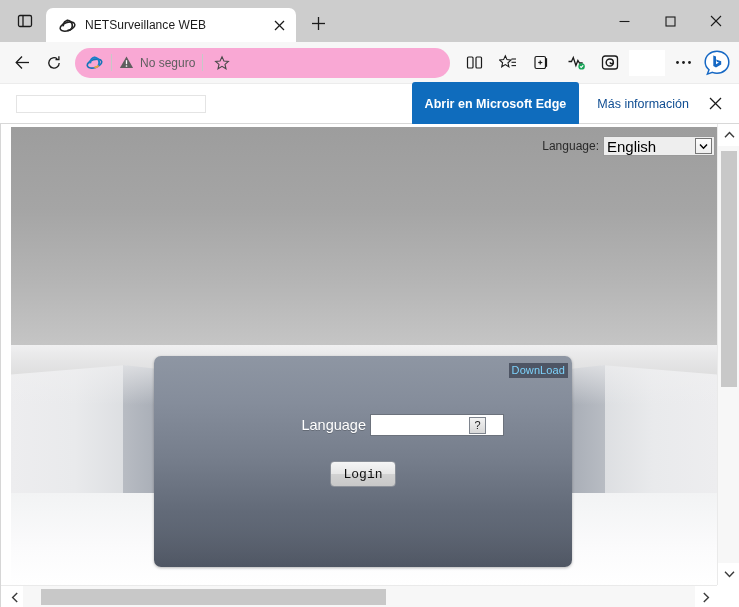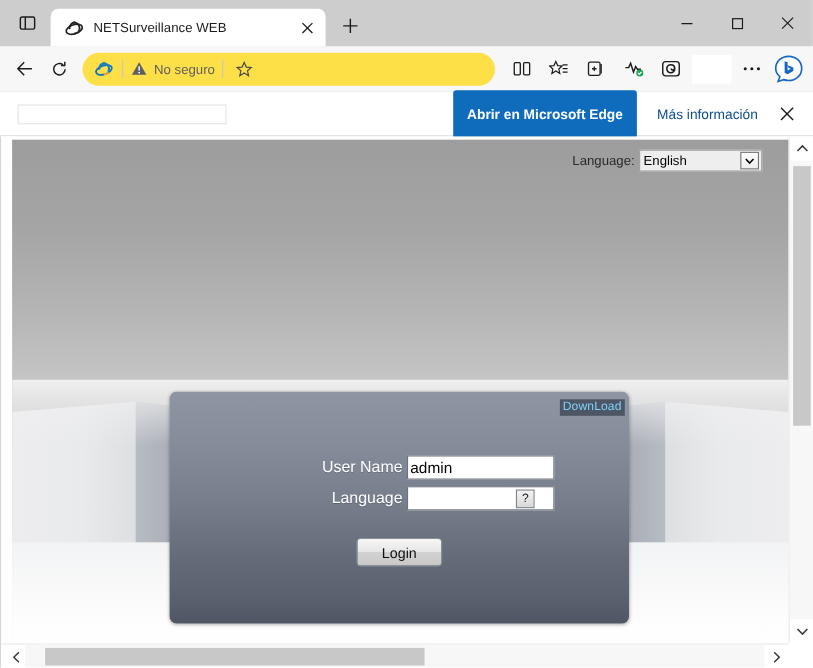--- a/index.html
+++ b/index.html
@@ -106,21 +106,21 @@
     display: flex; align-items: center; justify-content: center;
     border-radius: 5px;
     flex: 0 0 auto;
     cursor: pointer;
   }
   .tb-btn.wide { width: 34px; }
 
   .omnibox {
     flex: 1 1 auto;
     height: 30px;
-    background: #fde047;
+    background: #f9a8d4;
     border-radius: 15px;
     display: flex;
     align-items: center;
     margin: 0 7px 0 5px;
     padding: 0 6px 0 9px;
     min-width: 0;
     cursor: text;
   }
   .omni-ie {
     width: 20px; height: 20px;
@@ -300,33 +300,33 @@
   }
   .roomfade {
     position: absolute;
     left: 0; right: 0; top: 0; height: 60px;
     background: linear-gradient(to bottom, rgba(240,240,241,1) 0%, rgba(240,240,241,0) 100%);
   }
 
   
   .langrow {
     position: absolute;
-    top: 9px; right: 24px;
+    top: 9px; right: 2px;
     display: flex;
     align-items: center;
     z-index: 5;
   }
   .lang-label {
     font-size: 12px;
     color: #2a2a2a;
     margin-right: 4px;
   }
   .lang-select {
     font-family: "Liberation Sans", sans-serif;
-    font-size: 12px;
+    font-size: 15px;
     height: 20px;
     width: 112px;
     background: #eeeeee;
     border: 1px solid #9a9a9a;
     display: flex;
     align-items: center;
     padding-left: 3px;
     cursor: pointer;
     position: relative;
     color: #000;
@@ -409,25 +409,25 @@
     cursor: pointer;
     font-family: "Liberation Sans", sans-serif;
     padding: 0;
   }
   .login-btn-row {
     display: flex;
     justify-content: center;
     margin-top: 25px;
   }
   .login-btn {
-    width: 78px; height: 26px;
+    width: 66px; height: 26px;
     border-radius: 4px;
     background: linear-gradient(to bottom, #f6f6f6 0%, #e6e6e6 50%, #d2d2d2 51%, #c8c8c8 100%);
     border: 1px solid #8a8f98;
-    font-family: Liberation Sans, sans-serif;
+    font-family: Liberation Mono, monospace;
     font-size: 13px;
     color: #101010;
     cursor: pointer;
   }
 
   
   .vscroll {
     position: absolute;
     right: 0; top: 0; bottom: 22px;
     width: 22px;
@@ -679,24 +679,20 @@
             </svg>
           </span>
         </div>
       </div>
 
       <div class="loginpanel">
         <span class="download-link">DownLoad</span>
 
         <div class="login-form">
           <div class="frow">
-            <span class="flabel">User Name</span>
-            <input class="finput" type="text" value="admin" style="">
-          </div>
-          <div class="frow">
             <span class="flabel">Language</span>
             <input class="finput" type="password" value="" style="">
             <button class="help-btn">?</button>
           </div>
           <div class="login-btn-row">
             <button class="login-btn">Login</button>
           </div>
         </div>
       </div>
 

